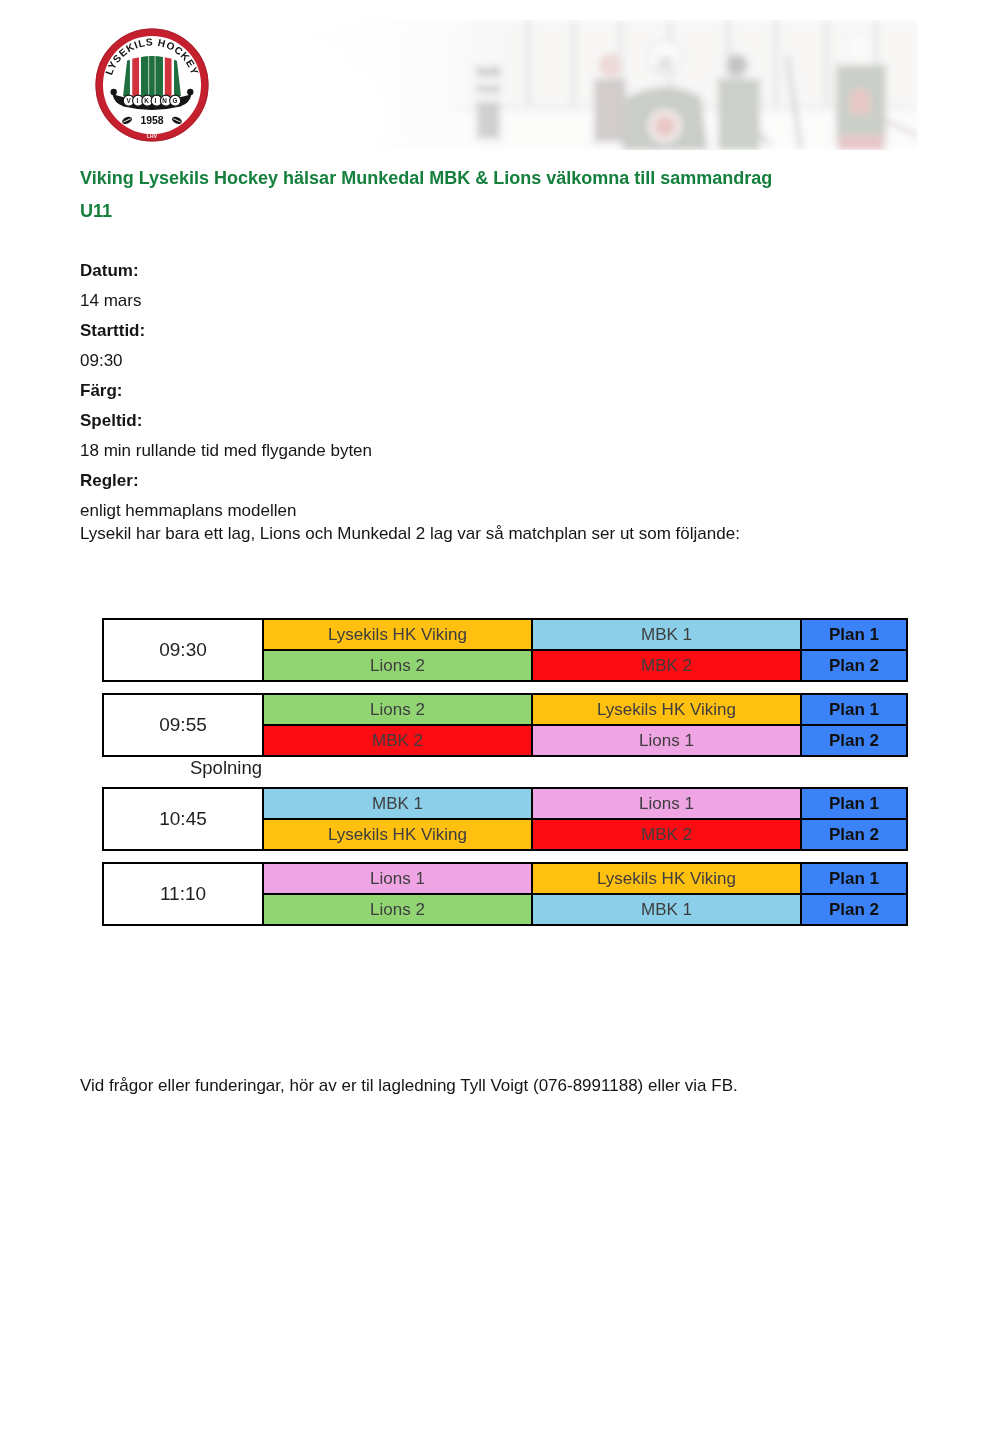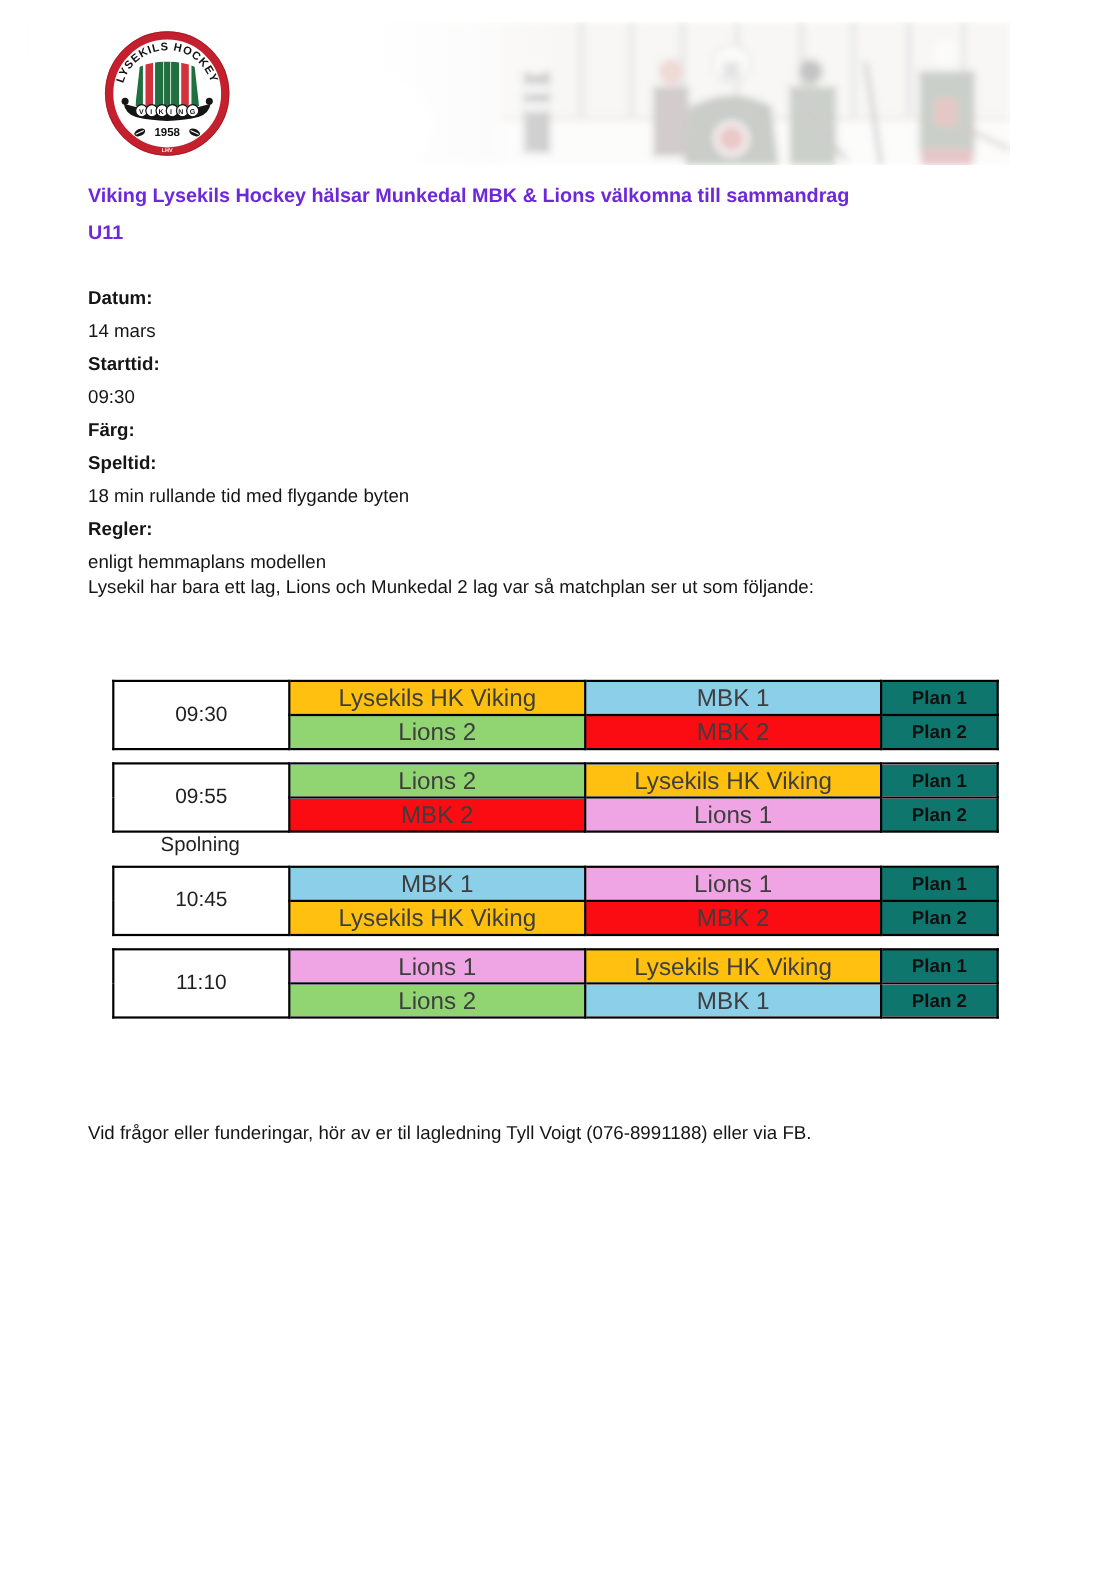--- a/index.html
+++ b/index.html
@@ -3,42 +3,42 @@
 <meta charset="utf-8">
 <style>
   html,body{margin:0;padding:0;background:#ffffff;}
   .page{position:relative;width:1000px;height:1435px;background:#ffffff;
         font-family:"Liberation Sans",sans-serif;color:#1a1a1a;overflow:hidden;}
 
   .banner{position:absolute;left:25px;top:20px;width:893px;height:130px;}
   .logo{position:absolute;left:93px;top:27px;width:118px;height:116px;}
 
   .title{position:absolute;left:80px;top:162px;width:860px;
-         font-size:18px;font-weight:bold;line-height:33px;color:#6d28d9;}
+         font-size:18px;font-weight:bold;line-height:33px;color:#15803d;}
 
   .details{position:absolute;left:80px;top:256px;font-size:17px;line-height:30px;color:#151515;}
   .details .row{display:flex;flex-direction:column;}
   .details .lbl{width:126px;font-weight:bold;}
 
   .para{position:absolute;left:80px;width:890px;font-size:17px;color:#151515;}
   .para.kiosk{top:463px;}
   .para.matchplan{top:524px;}
 
   table.sched{position:absolute;left:102px;border-collapse:collapse;table-layout:fixed;}
   table.sched td{border:2px solid #000;padding:0;text-align:center;vertical-align:middle;
                  overflow:hidden;white-space:nowrap;}
   td.time{width:158px;font-size:19px;color:#1f1f1f;background:#fff;}
-  td.team{width:267px;height:29px;font-size:22px;color:#3e3e3e;margin-left:20px;}
-  td.plan{width:104px;font-size:17px;font-weight:600;color:#101010;background:#0f766e;}
+  td.team{width:267px;height:29px;font-size:17px;color:#3e3e3e;margin-left:20px;}
+  td.plan{width:104px;font-size:17px;font-weight:600;color:#101010;background:#3b82f6;}
   .b0{top:618px}.b1{top:693px}.b2{top:787px}.b3{top:862px}
 
-  .spolning{position:absolute;left:102px;top:757px;width:160px;text-align:center;
+  .spolning{position:absolute;left:102px;top:757px;width:160px;text-align:right;
             font-size:18.5px;color:#1f1f1f;}
 
-  .footer{position:absolute;left:80px;top:1020px;width:890px;font-size:17px;color:#151515;}
+  .footer{position:absolute;left:80px;top:1076px;width:890px;font-size:17px;color:#151515;}
 </style>
 </head>
 <body>
 
 <div class="page">
 
   <svg class="banner" viewBox="0 0 893 130" preserveAspectRatio="none">
     <defs>
       <filter id="ph-blur" x="-10%" y="-10%" width="120%" height="120%">
           <feGaussianBlur stdDeviation="3.5"></feGaussianBlur>

